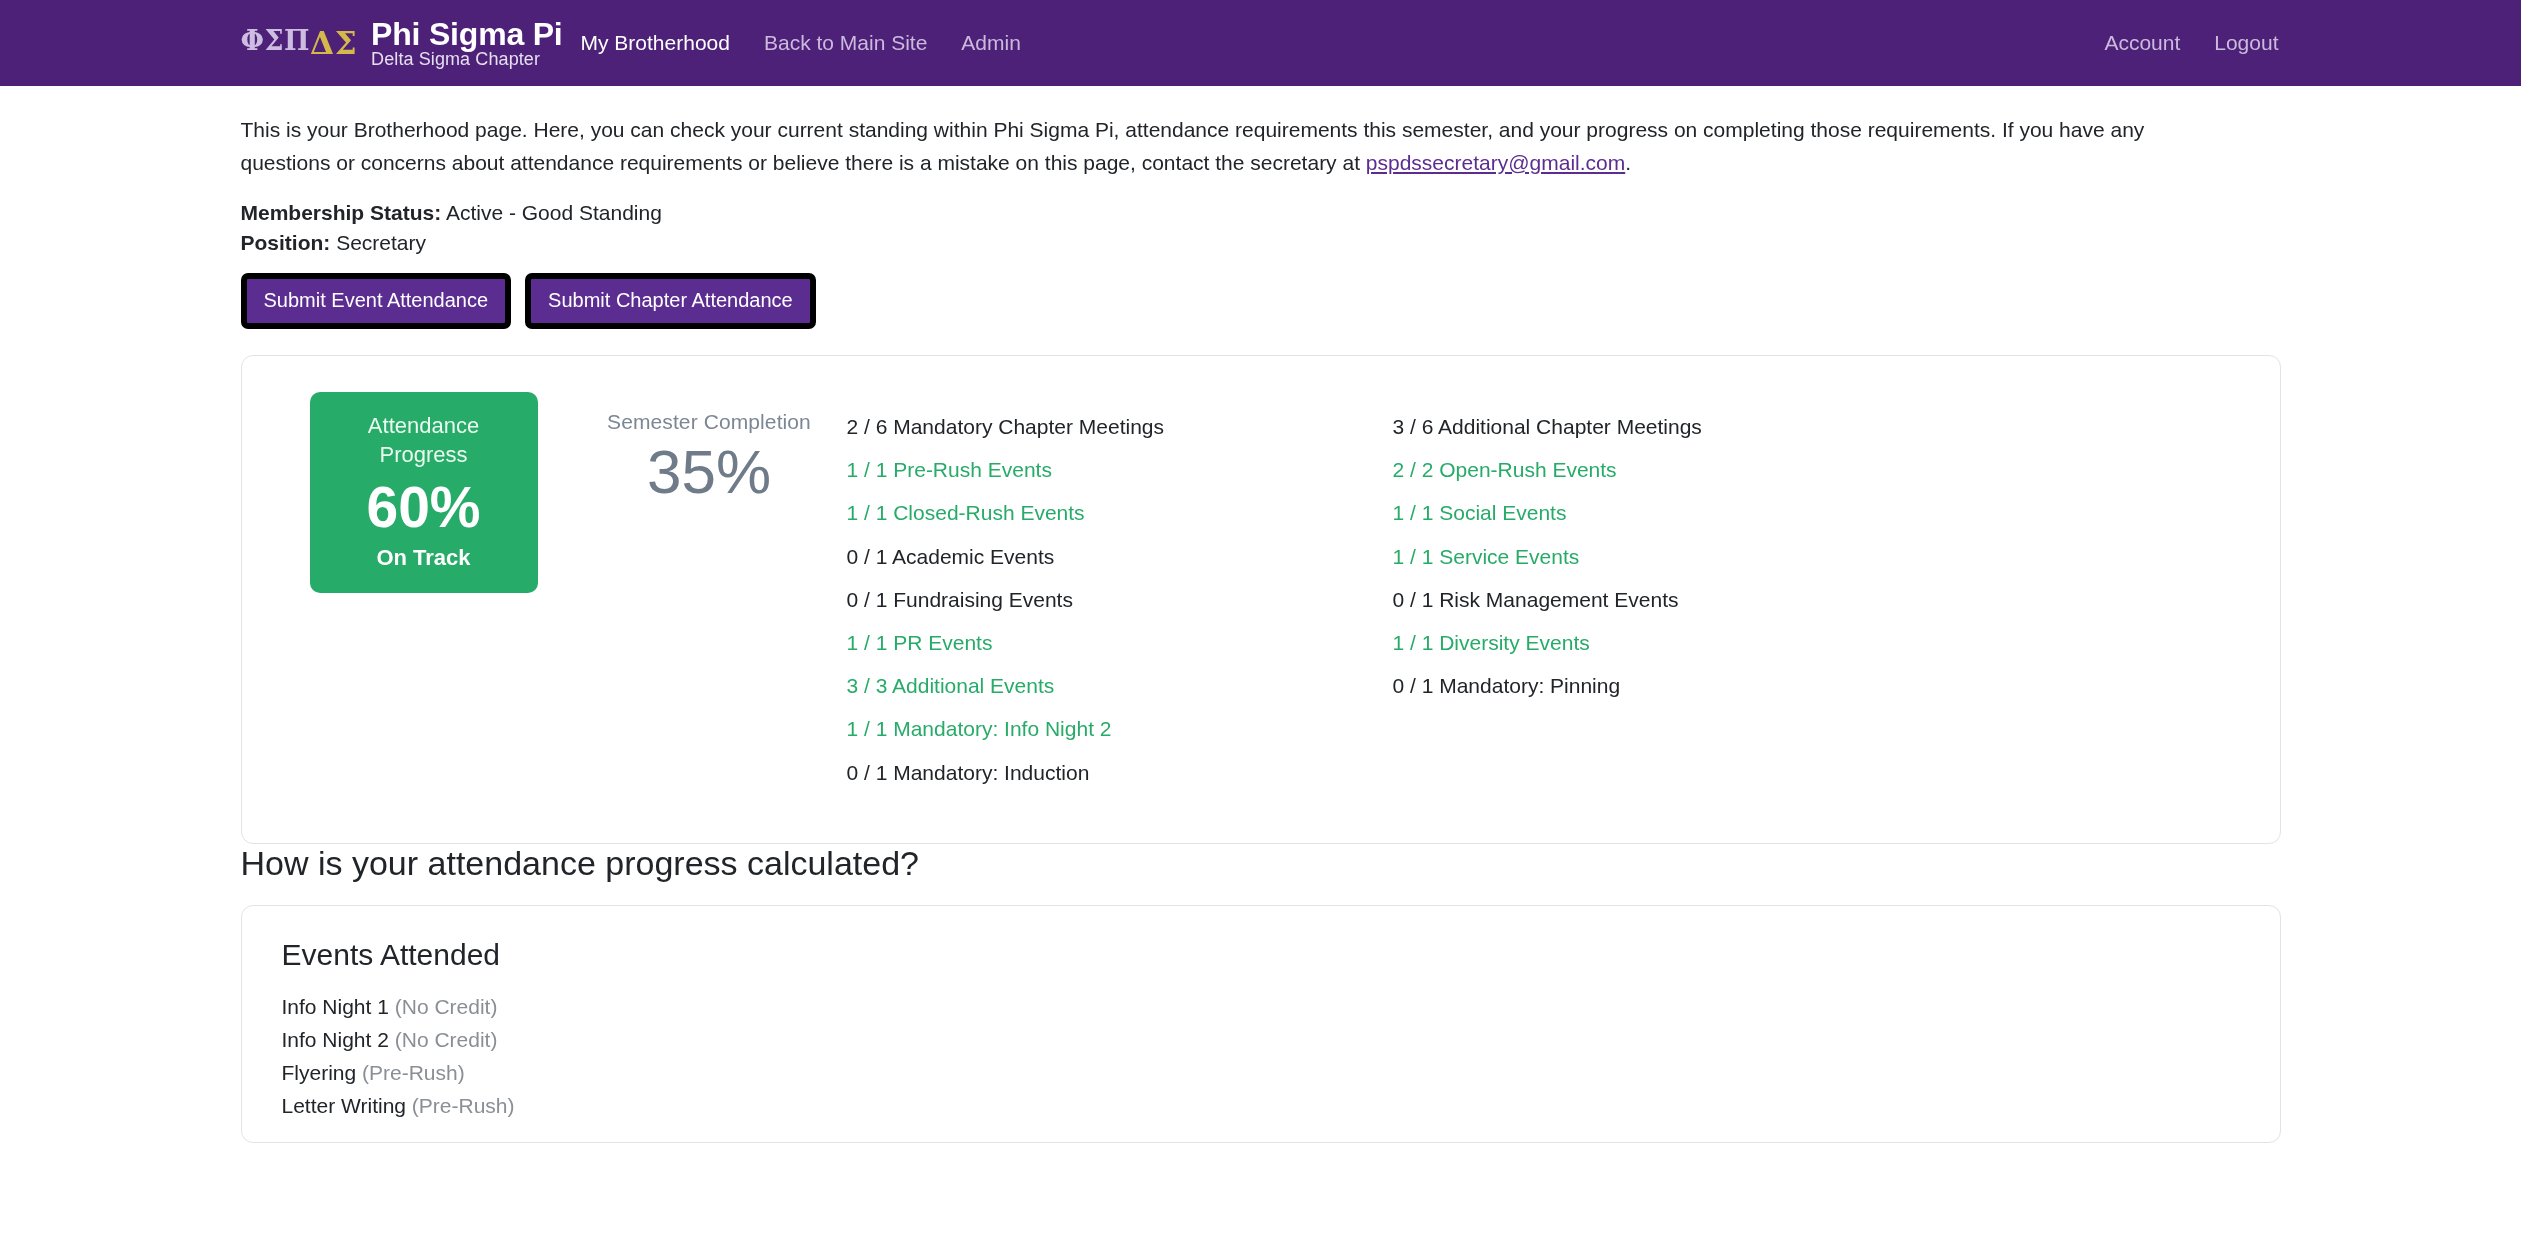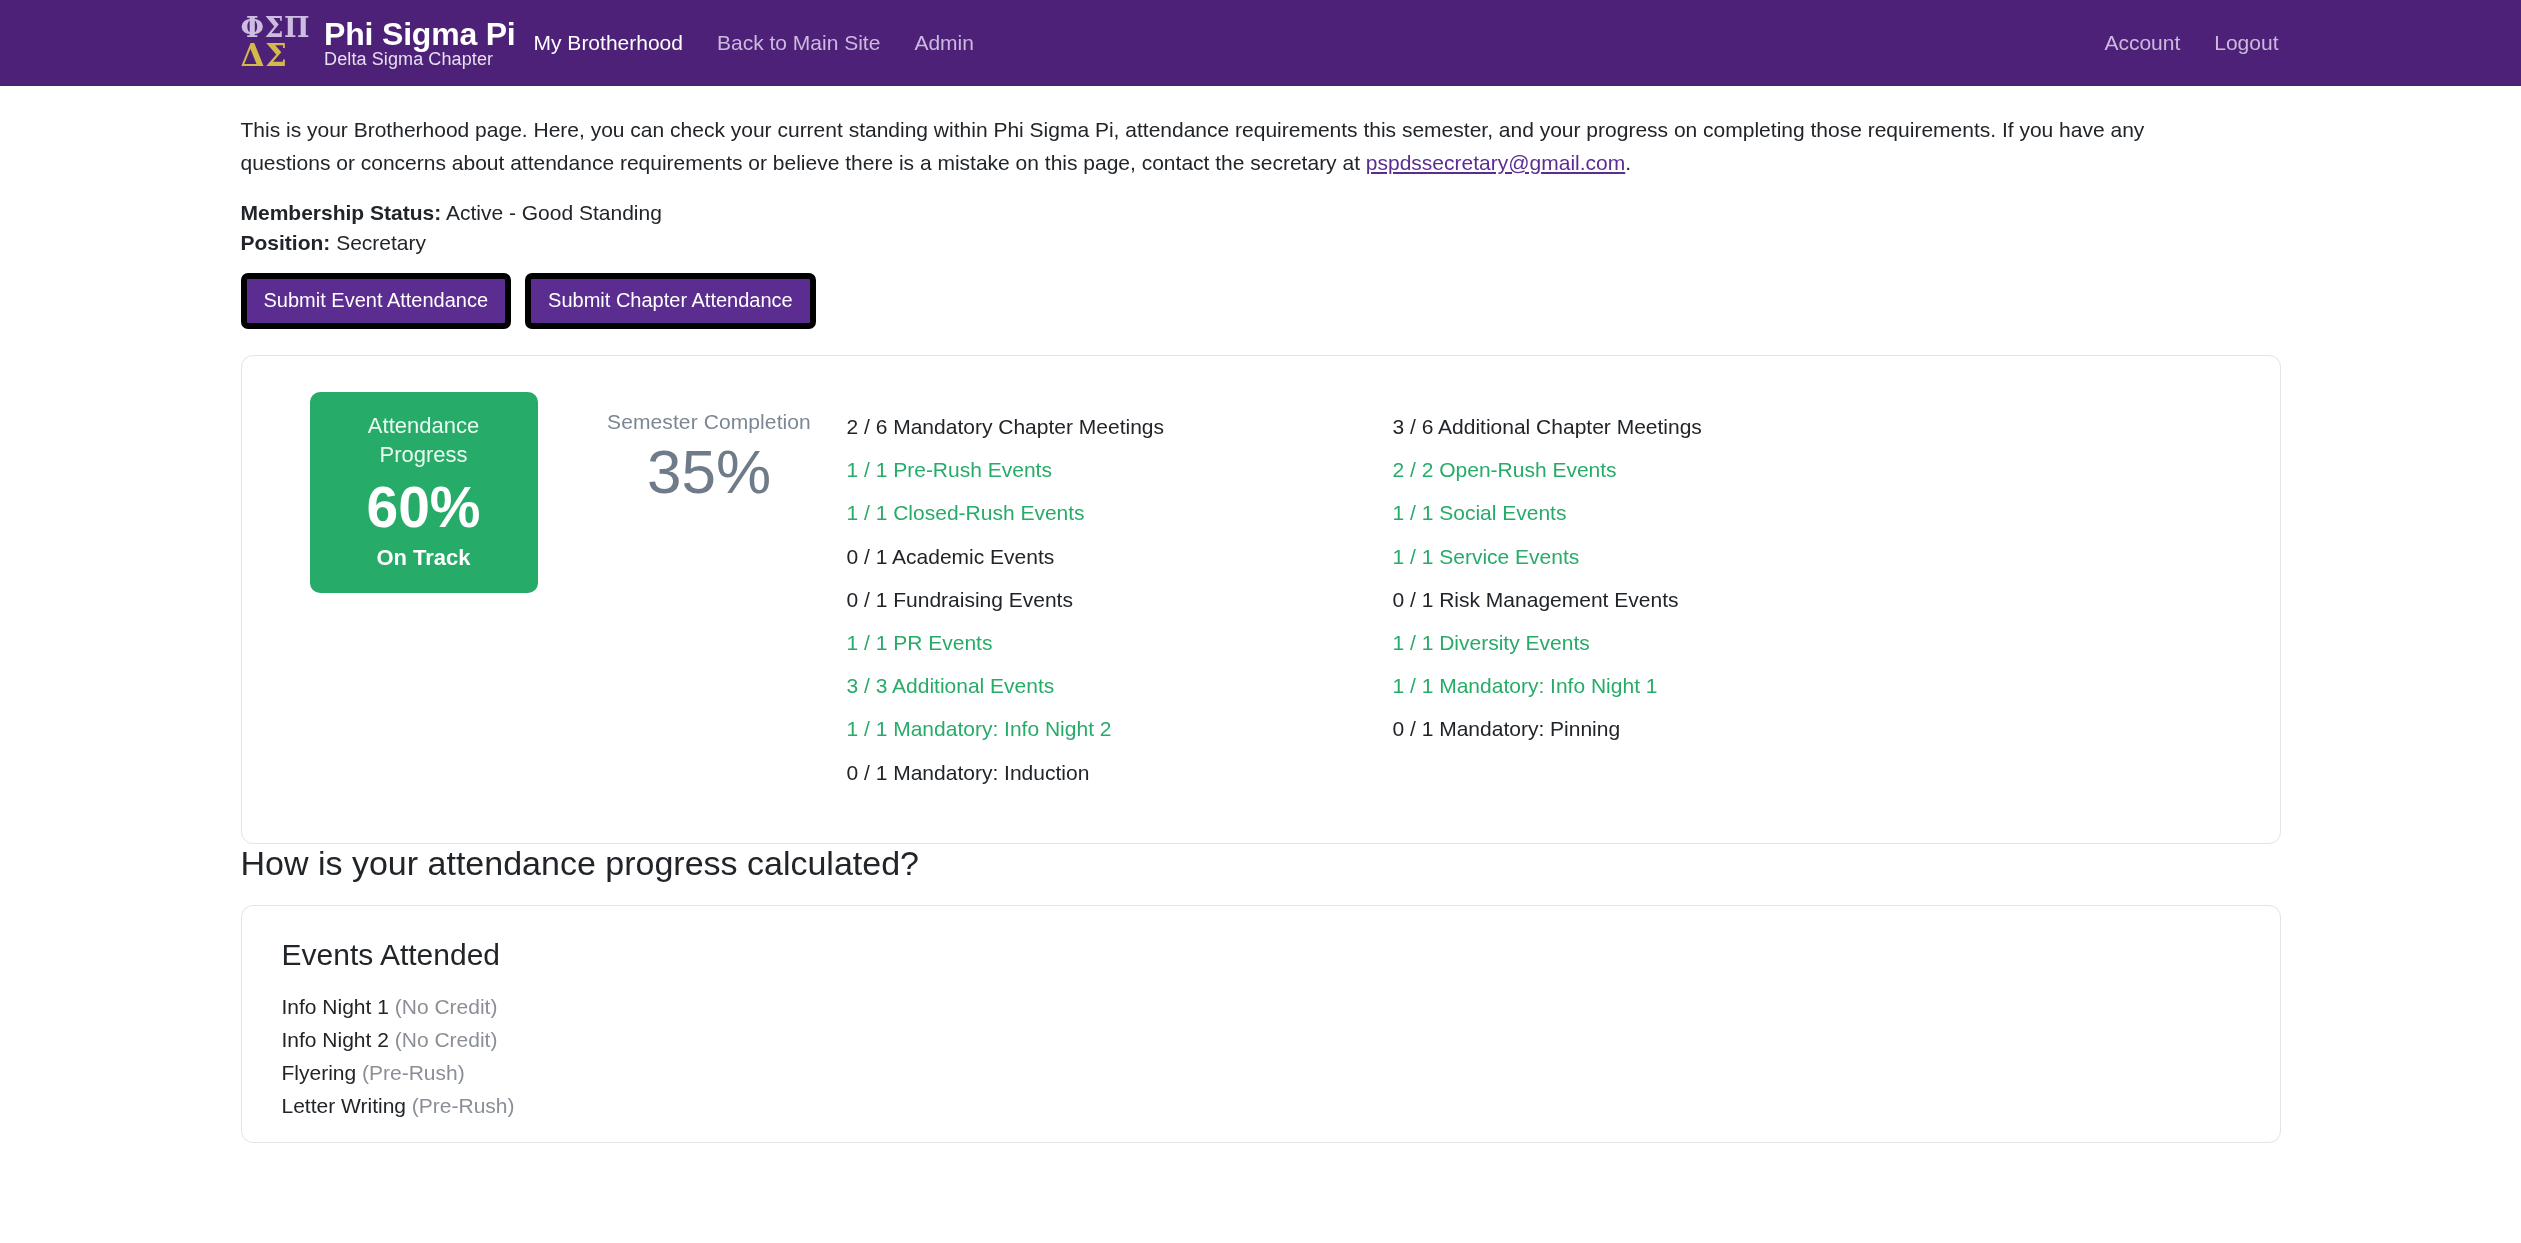--- a/index.html
+++ b/index.html
@@ -31,21 +31,21 @@
   }
   .brand {
     display: flex;
     align-items: center;
     gap: 14px;
     text-decoration: none;
     margin-right: 14px;
   }
   .brand-mark {
     display: flex;
-    flex-direction: column;
+    flex-direction: row;
     line-height: 0.92;
     font-family: "DejaVu Serif", serif;
     font-size: 27px;
     font-weight: 700;
     letter-spacing: 0.5px;
   }
   .brand-mark .greek-top { color: #cdbde0; }
   .brand-mark .greek-bot { color: #d4b84a; font-size: 31px; }
   .brand-text { display: flex; flex-direction: column; line-height: 1.02; }
   .brand-title {
@@ -283,21 +283,20 @@
               <div class="req-item met">1 / 1 Mandatory: Info Night 2</div>
               <div class="req-item">0 / 1 Mandatory: Induction</div>
             </div>
           <div class="req-list second" id="req-right">
               <div class="req-item">3 / 6 Additional Chapter Meetings</div>
               <div class="req-item met">2 / 2 Open-Rush Events</div>
               <div class="req-item met">1 / 1 Social Events</div>
               <div class="req-item met">1 / 1 Service Events</div>
               <div class="req-item">0 / 1 Risk Management Events</div>
               <div class="req-item met">1 / 1 Diversity Events</div>
-              <div class="req-item met">1 / 1 Mandatory: Info Night 1</div>
               <div class="req-item">0 / 1 Mandatory: Pinning</div>
             </div>
         </div>
       </div>
 
     </div>
   </div>
 
   <h2 class="section-title">How is your attendance progress calculated?</h2>
 

